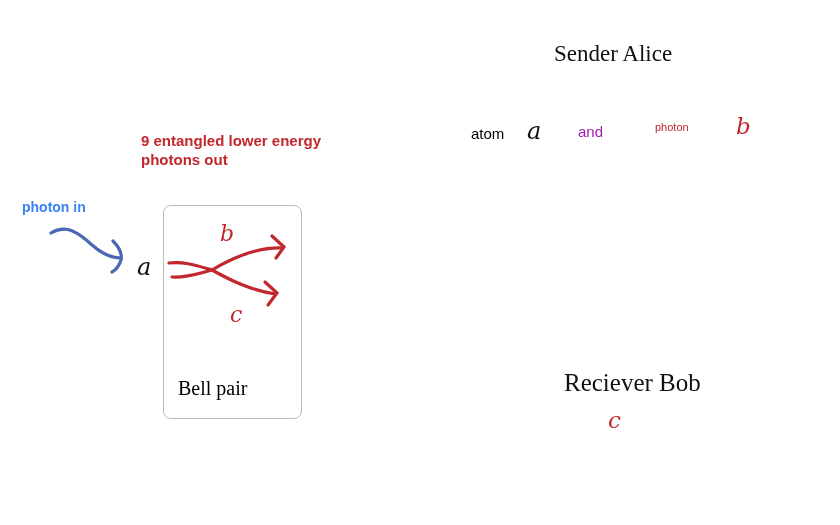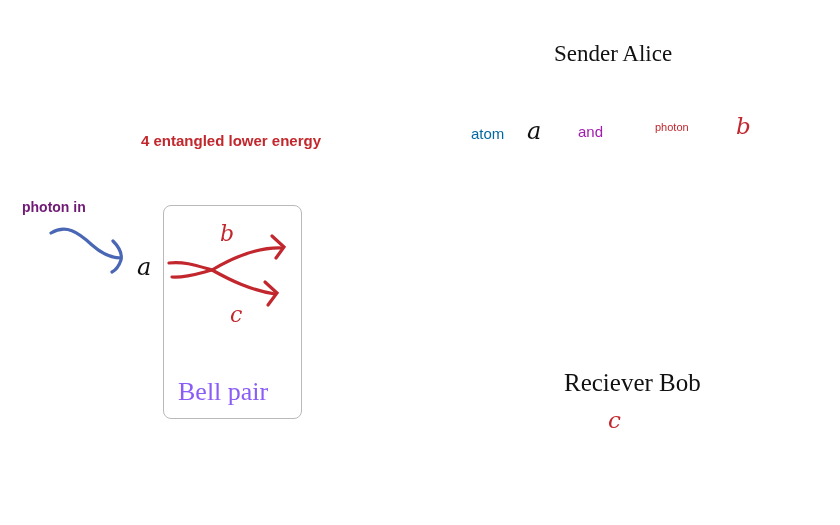--- a/index.html
+++ b/index.html
@@ -2,38 +2,39 @@
 <html><head>
 <meta charset="utf-8">
 <style>
   html, body { margin: 0; padding: 0; background: #ffffff; }
   body { width: 840px; height: 525px; position: relative; overflow: hidden; }
   .abs { position: absolute; white-space: nowrap; }
   .sans { font-family: "Liberation Sans", sans-serif; }
   .serif { font-family: Liberation Serif, serif; }
   .ital { font-family: "DejaVu Serif", serif; font-style: italic; }
   .red { color: #c1272d; }
-  .blue { color: #701a75; }
+  .blue { color: #3b82f6; }
   .box {
     position: absolute; left: 163px; top: 205px; width: 139px; height: 214px;
     border: 1px solid #b9b9b9; border-radius: 8px; box-sizing: border-box;
   }
   svg.layer { position: absolute; left: 0; top: 0; }
 </style>
 </head>
 <body>
 
 <div class="abs sans red" style="left:141px;top:131px;font-size:15px;font-weight:bold;line-height:19px;">
-  <div>4 entangled lower energy</div>
+  <div>9 entangled lower energy</div>
+  <div>photons out</div>
 </div>
 
 <div class="abs sans blue" style="left:22px;top:199px;font-size:14px;font-weight:bold;">photon in</div>
 
 <div class="box"></div>
-<div class="abs serif" style="left:178px;top:377px;font-size:26px;color:#8b5cf6;">Bell pair</div>
+<div class="abs serif" style="left:178px;top:377px;font-size:20px;color:#000000;">Bell pair</div>
 
 <div class="abs ital" style="left:137px;top:253px;font-size:24px;color:#111;">a</div>
 <div class="abs ital red" style="left:220px;top:221px;font-size:22px;">b</div>
 <div class="abs ital red" style="left:230px;top:302px;font-size:22px;">c</div>
 
 <svg class="layer" width="840" height="525">
 
   <g fill="none" stroke="#4a67b5" stroke-width="3.2" stroke-linecap="round">
     <path d="M51,233 C66,224 78,232 92,245 C102,254 112,258 121,258"></path>
     <path d="M113,241 C120,248 122,255 121,260 C119,266 116,270 112,272"></path>
@@ -41,20 +42,20 @@
 
   <g fill="none" stroke="#c1272d" stroke-width="3.2" stroke-linecap="round">
     <path d="M169,263 C184,261 198,266 212,270 C232,258 256,247 282,248"></path>
     <path d="M172,277 C186,278 200,273 212,270 C230,280 250,290 275,294"></path>
     <path d="M272,236 L284,247 L276,258"></path>
     <path d="M265,282 L277,293 L268,305"></path>
   </g>
 </svg>
 
 <div class="abs serif" style="left:554px;top:41px;font-size:23px;color:#111;">Sender Alice</div>
-<div class="abs sans" style="left:471px;top:125px;font-size:15px;color:#0369a1;">atom</div>
+<div class="abs sans" style="left:471px;top:125px;font-size:15px;color:#000000;">atom</div>
 <div class="abs ital" style="left:527px;top:117px;font-size:24px;color:#111;">a</div>
 <div class="abs sans" style="left:578px;top:123px;font-size:15px;color:#a21caf;">and</div>
 <div class="abs sans red" style="left:655px;top:121px;font-size:11px;">photon</div>
 <div class="abs ital red" style="left:736px;top:113px;font-size:23px;">b</div>
 
 <div class="abs serif" style="left:564px;top:369px;font-size:25px;color:#111;">Reciever Bob</div>
 <div class="abs ital red" style="left:608px;top:407px;font-size:23px;">c</div>
 
 </body></html>

